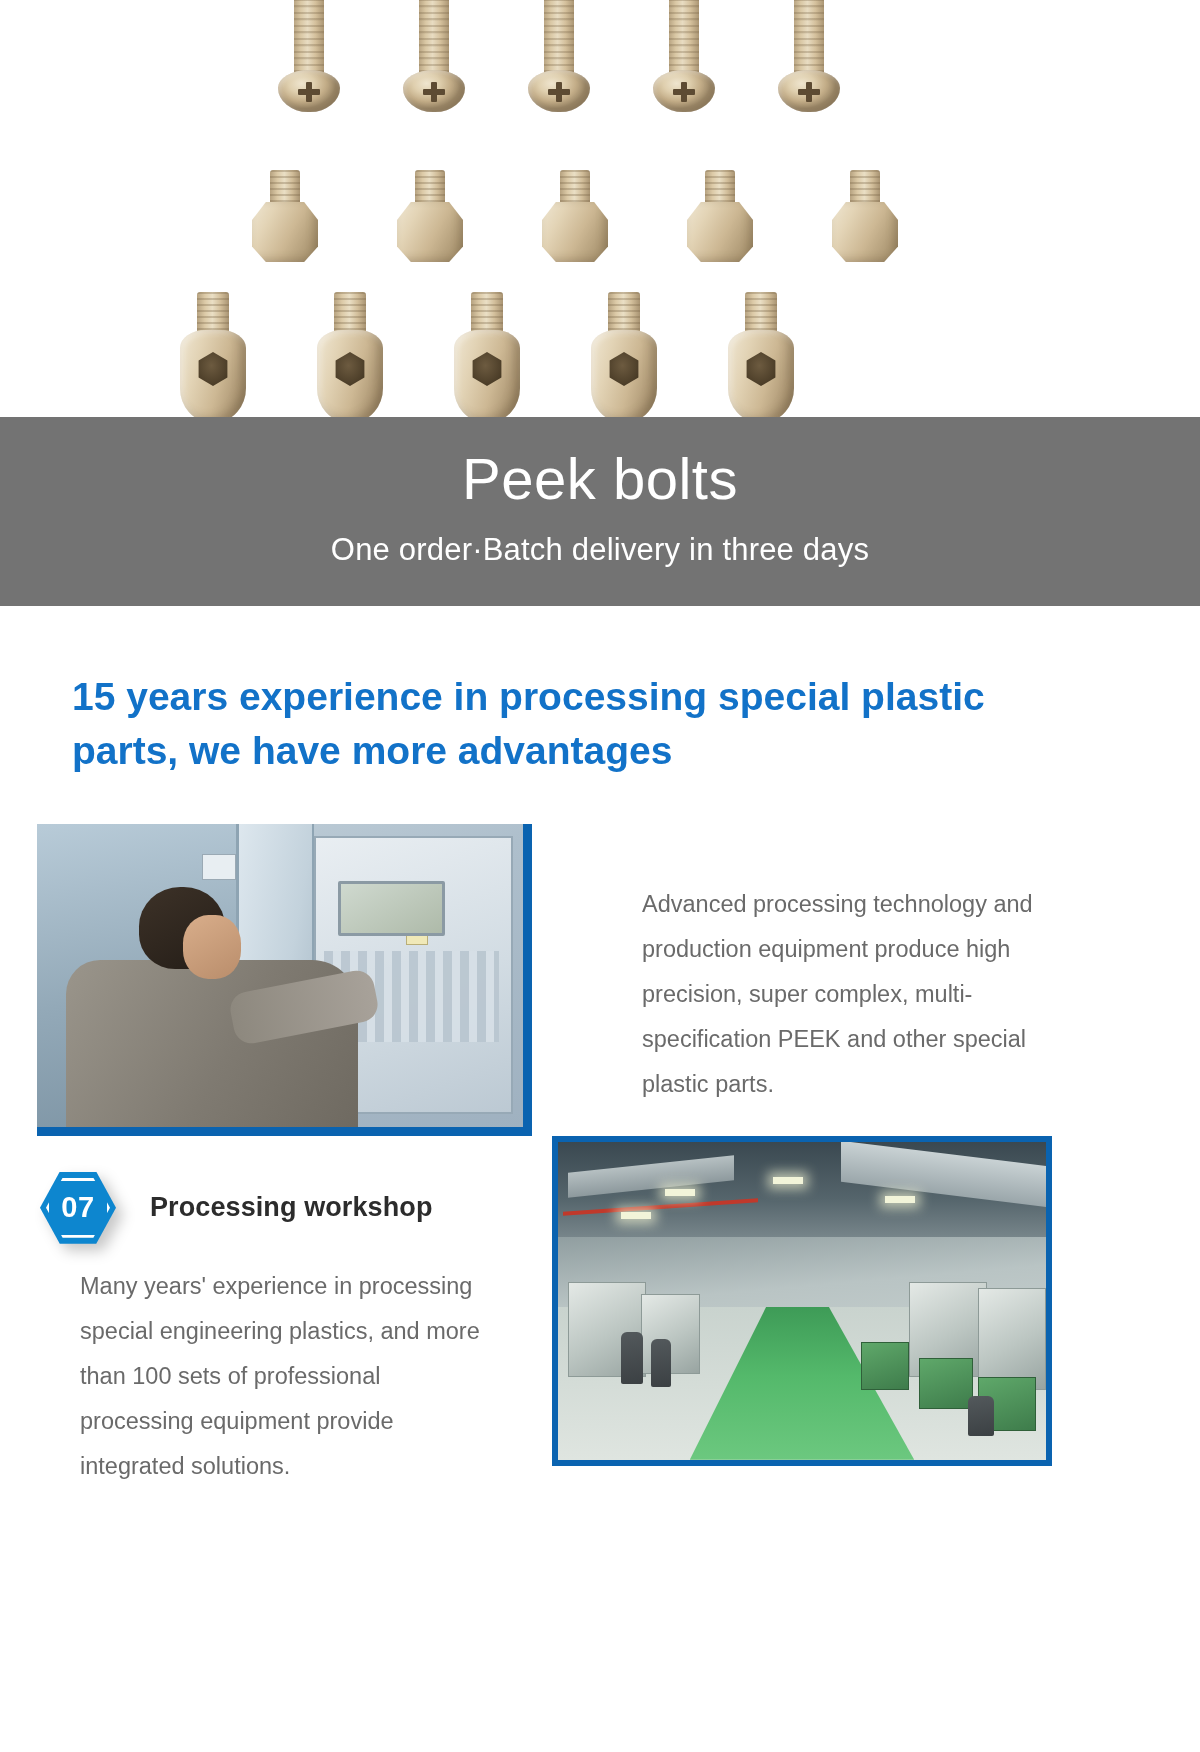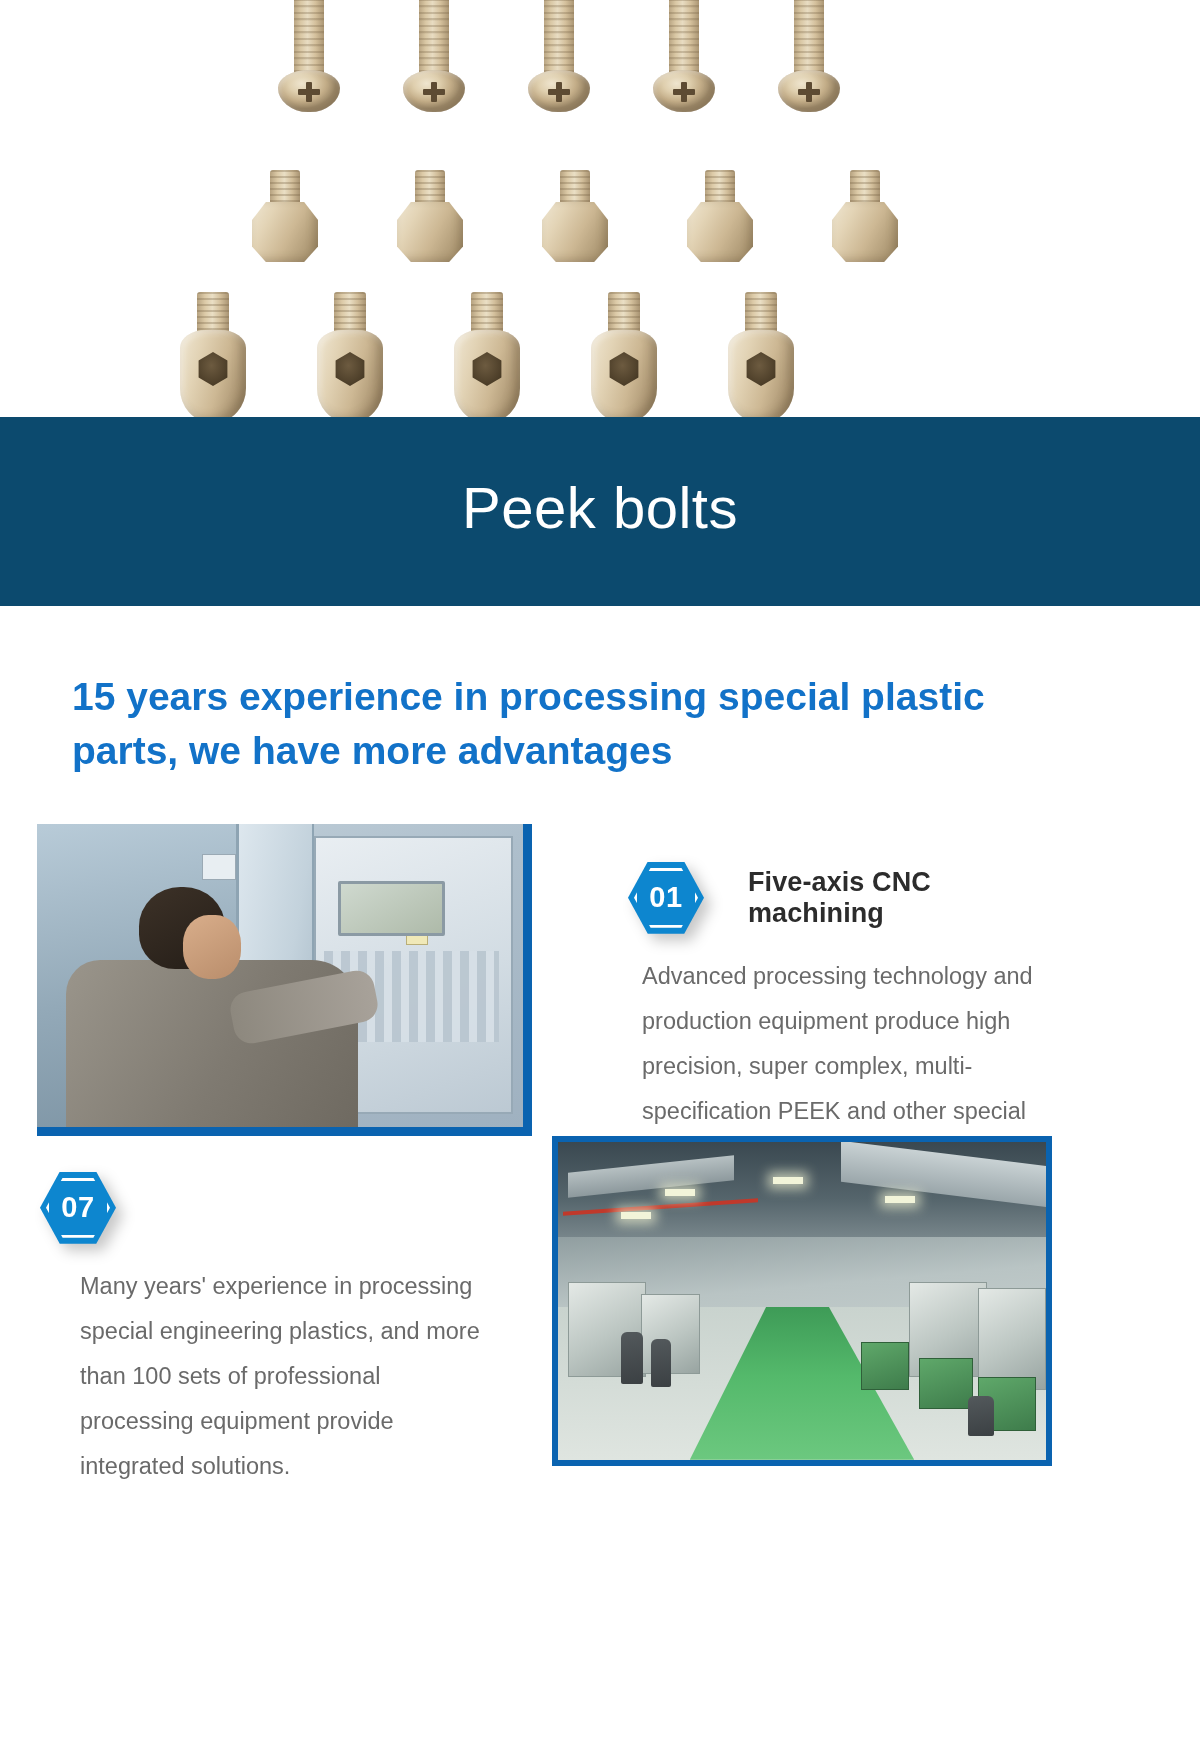--- a/index.html
+++ b/index.html
@@ -119,21 +119,21 @@
     position: absolute; top: 60px; left: 19px;
     width: 32px; height: 34px;
     background: radial-gradient(ellipse at 45% 40%, #6d5b40 0%, #4a3c27 70%, #372c1c 100%);
     clip-path: polygon(50% 0%, 95% 25%, 95% 75%, 50% 100%, 5% 75%, 5% 25%);
   }
 
   
   .banner {
     width: 1200px;
     height: 189px;
-    background: #0c4a6e;
+    background: #737373;
     display: flex;
     flex-direction: column;
     align-items: center;
     justify-content: center;
     padding-bottom: 6px;
   }
   .banner-title {
     color: #ffffff;
     font-size: 58px;
     font-weight: 400;
@@ -452,20 +452,21 @@
       <div class="shaft"></div>
       <div class="caphead"></div>
       <div class="socket"></div>
     </div>
   </div>
 
 </div>
 
 <div class="banner">
   <div class="banner-title">Peek bolts</div>
+  <div class="banner-subtitle">One order·Batch delivery in three days</div>
 </div>
 
 <div class="section-heading">15 years experience in processing special plastic parts, we have more advantages</div>
 
 <div class="feature-01">
 
   <div class="photo-cnc">
     <div class="cab-left"></div>
     <div class="cab-door"></div>
     <div class="panel">
@@ -475,42 +476,35 @@
     <div class="keys"></div>
     <div class="estop"></div>
     <div class="sticker-a"></div>
     <div class="worker-body"></div>
     <div class="worker-head"></div>
     <div class="worker-face"></div>
     <div class="worker-arm"></div>
   </div>
 
   <div class="feat01-text">
-    <div class="badge-row">
-      <div class="hex-badge">
-        <div class="hex-outer"></div>
-        <div class="hex-inner"></div>
-        <div class="hex-num">01</div>
-      </div>
-      <div class="feat-title">Five-axis CNC machining</div>
-    </div>
     <div class="feat-body">Advanced processing technology and production equipment produce high precision, super complex, multi-specification PEEK and other special plastic parts.</div>
   </div>
 
 </div>
 
 <div class="feature-02">
 
   <div class="feat02-text">
     <div class="badge-row">
       <div class="hex-badge">
         <div class="hex-outer"></div>
         <div class="hex-inner"></div>
         <div class="hex-num">07</div>
       </div>
+      <div class="feat-title">Processing workshop</div>
     </div>
     <div class="feat-body">Many years' experience in processing special engineering plastics, and more than 100 sets of professional processing equipment provide integrated solutions.</div>
   </div>
 
   <div class="photo-workshop">
     <div class="ceiling"></div>
     <div class="duct1"></div>
     <div class="duct2"></div>
     <div class="redline"></div>
     <div class="lamp l1"></div>

